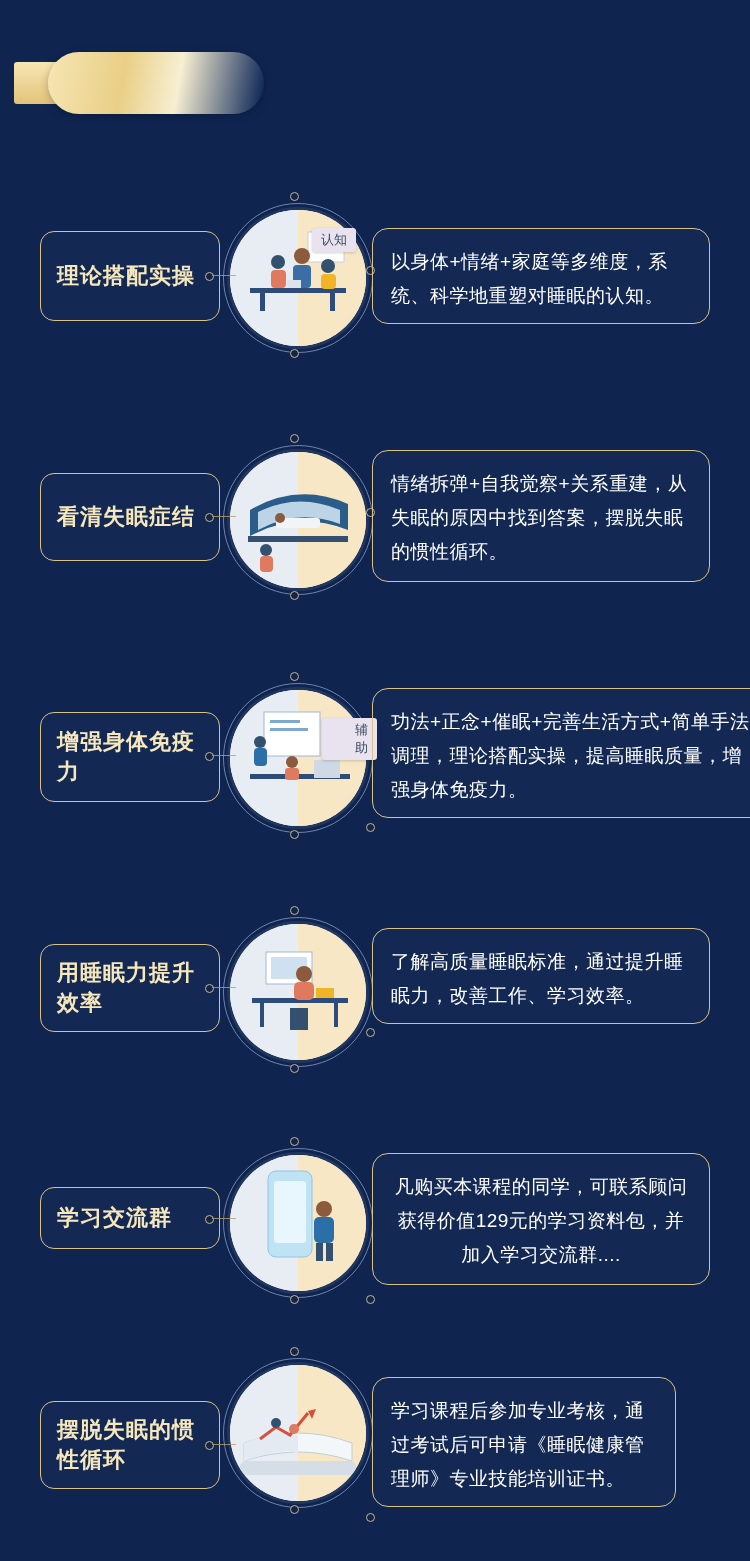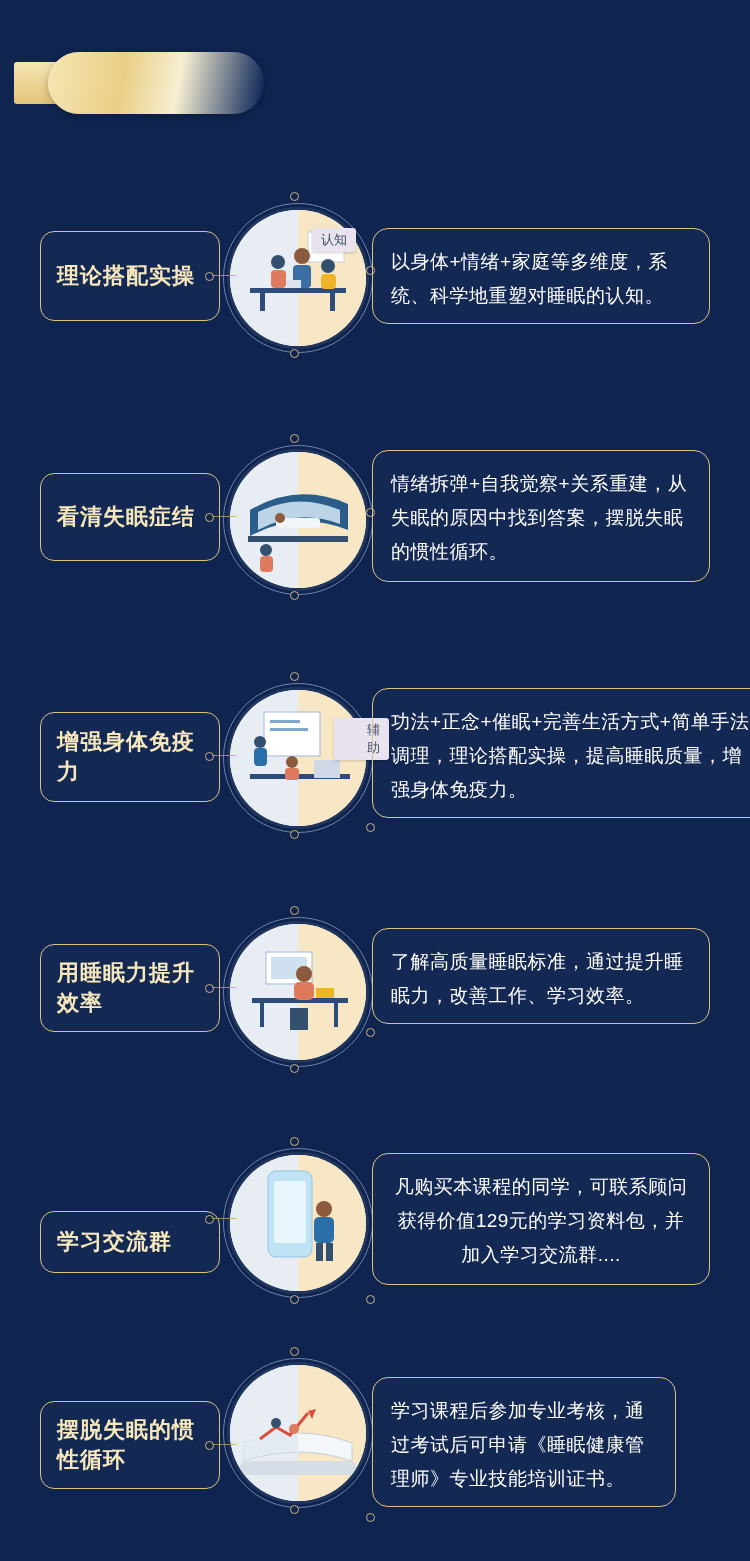--- a/index.html
+++ b/index.html
@@ -244,21 +244,21 @@
         <rect x="40" y="30" width="30" height="3" fill="#7fa8cf"></rect>
         <rect x="40" y="38" width="38" height="3" fill="#7fa8cf"></rect>
         <circle cx="30" cy="52" r="6" fill="#33506f"></circle>
         <rect x="24" y="58" width="13" height="18" rx="4" fill="#2b6fa8"></rect>
         <rect x="20" y="84" width="100" height="5" fill="#2e4c7a"></rect>
         <circle cx="62" cy="72" r="6" fill="#8c5a3c"></circle>
         <rect x="55" y="78" width="14" height="12" rx="3" fill="#e07a5f"></rect>
         <rect x="84" y="70" width="26" height="18" fill="#cfd9e6"></rect>
       </svg>
     </div>
-    <div class="tag" style="left:104px; top:28px;padding-left:33px;">辅助</div>
+    <div class="tag" style="left:92px; top:28px;padding-left:33px;">辅助</div>
   </div>
 
   <div class="label-box" style="top:44px; width:180px; height:90px;">
     <span class="label-text">增强身体免疫力</span>
   </div>
   <div class="dot" style="left:205px; top:84px;"></div>
   <div class="dot" style="left:290px; top:4px;"></div>
   <div class="dot" style="left:290px; top:162px;"></div>
   <div class="dot" style="left:366px; top:155px;"></div>
   <div class="hline" style="left:212px; top:87px; width:24px;"></div>
@@ -312,21 +312,21 @@
         <rect x="38" y="16" width="44" height="86" rx="8" fill="#bfe3f5" stroke="#8fc6e5"></rect>
         <rect x="44" y="26" width="32" height="62" rx="3" fill="#e8f6fd"></rect>
         <circle cx="94" cy="54" r="8" fill="#8c5a3c"></circle>
         <rect x="84" y="62" width="20" height="26" rx="5" fill="#2b6fa8"></rect>
         <rect x="86" y="88" width="7" height="18" fill="#33506f"></rect>
         <rect x="96" y="88" width="7" height="18" fill="#33506f"></rect>
       </svg>
     </div>
   </div>
 
-  <div class="label-box" style="top:62px; width:180px; height:62px;margin-top:24px;">
+  <div class="label-box" style="top:62px; width:180px; height:62px;">
     <span class="label-text">学习交流群</span>
   </div>
   <div class="dot" style="left:205px; top:90px;"></div>
   <div class="dot" style="left:290px; top:12px;"></div>
   <div class="dot" style="left:290px; top:170px;"></div>
   <div class="dot" style="left:366px; top:170px;"></div>
   <div class="hline" style="left:212px; top:93px; width:24px;"></div>
 
   <div class="desc-box" style="left:372px; top:28px; width:338px; height:132px;text-align:center;">
     <div class="desc-text">凡购买本课程的同学，可联系顾问获得价值129元的学习资料包，并加入学习交流群....</div>

